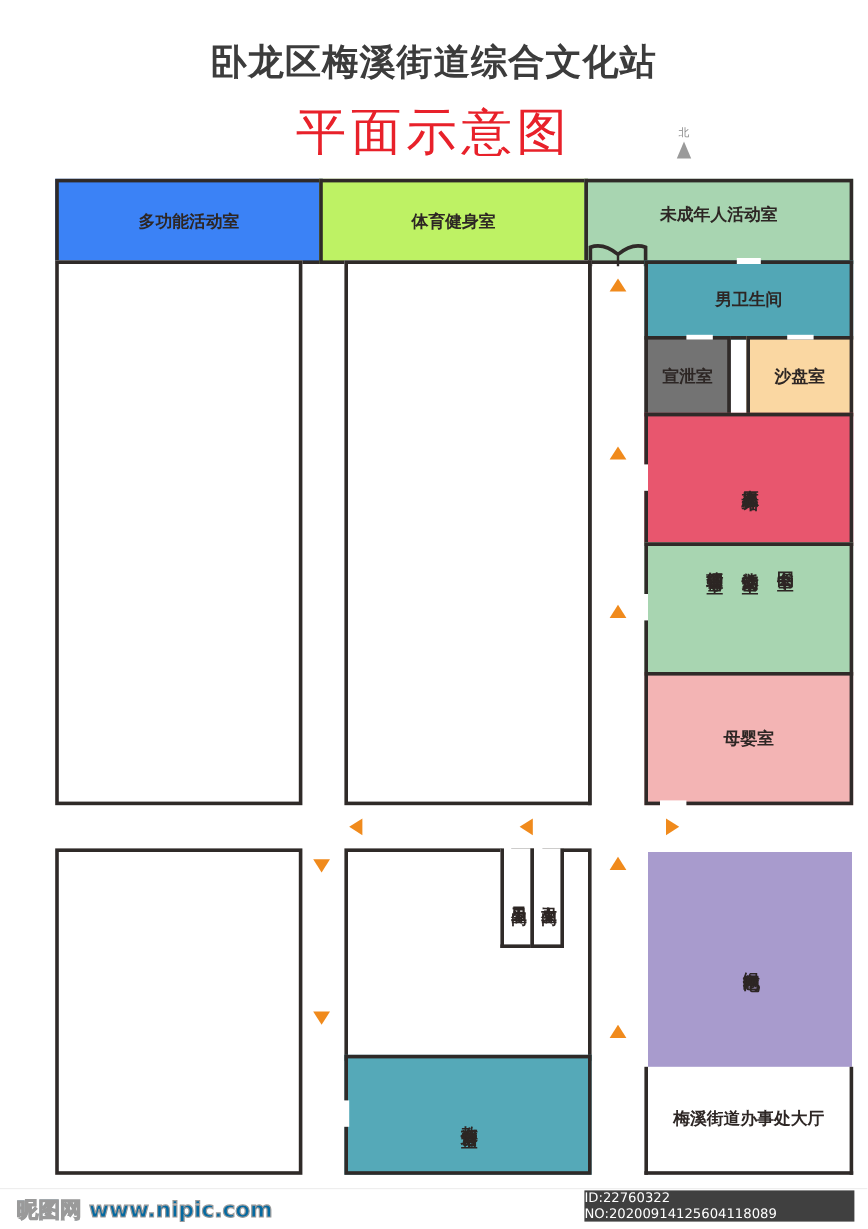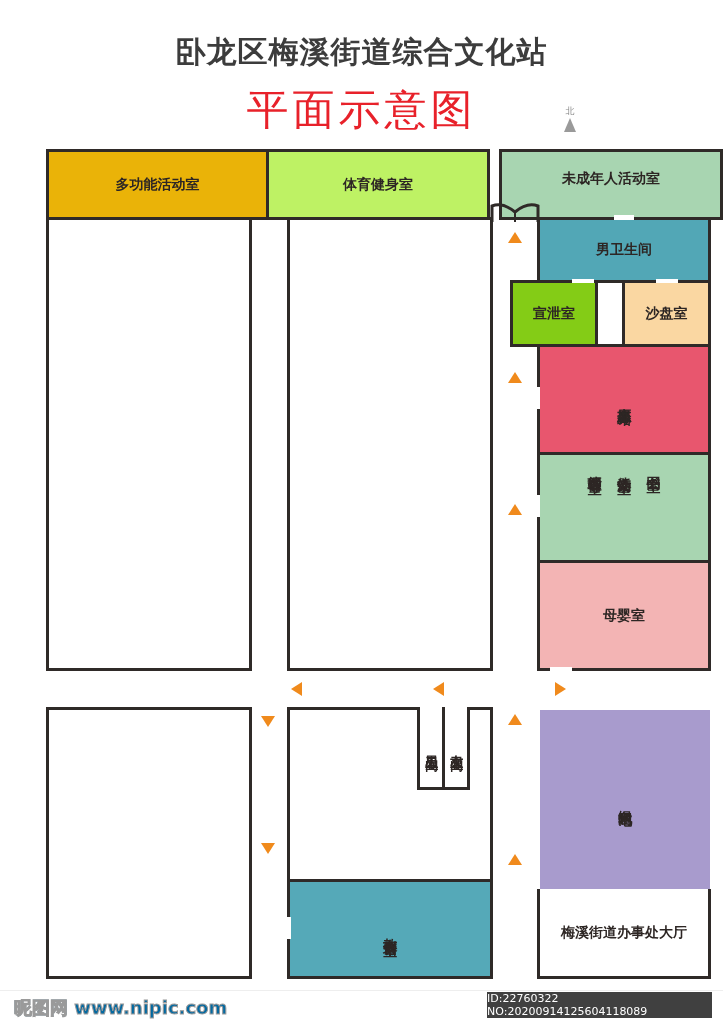--- a/index.html
+++ b/index.html
@@ -26,47 +26,47 @@
 </head>
 <body>
 
 <div class="abs title">卧龙区梅溪街道综合文化站</div>
 <div class="abs subtitle">平面示意图</div>
 <div class="abs north">
   <div class="lbl">北</div>
   <div class="arr"></div>
 </div>
 
-<div class="abs room" style="left:46px;top:149px;width:223px;height:71px;background:#eab308;">
+<div class="abs room" style="left:46px;top:149px;width:223px;height:71px;background:#3b82f6;">
   <span>多功能活动室</span>
 </div>
 <div class="abs room" style="left:266px;top:149px;width:224px;height:71px;background:#bef264;">
   <span>体育健身室</span>
 </div>
-<div class="abs room" style="left:487px;top:149px;width:224px;height:71px;background:#a8d5b1;padding-bottom:12px;margin-left:12px;">
+<div class="abs room" style="left:487px;top:149px;width:224px;height:71px;background:#a8d5b1;padding-bottom:12px;">
   <span>未成年人活动室</span>
 </div>
 
 <div class="abs" style="left:490px;top:202px;width:50px;height:20px;">
   <svg width="50" height="20" viewBox="0 0 50 20">
     <path d="M2 20 L2 4 Q13 0 25 10 Q37 0 48 4 L48 20" fill="none" stroke="#2f2a28" stroke-width="3"></path>
     <line x1="25" y1="10" x2="25" y2="20" stroke="#2f2a28" stroke-width="2"></line>
   </svg>
 </div>
 
 <div class="abs room" style="left:46px;top:217px;width:206px;height:454px;background:#fff;"></div>
 
 <div class="abs room" style="left:287px;top:217px;width:206px;height:454px;background:#fff;"></div>
 
 <div class="abs" style="left:490px;top:217px;width:3px;height:454px;background:#2f2a28;"></div>
 <div class="abs room" style="left:537px;top:217px;width:174px;height:66px;background:#52a7b6;">
   <span>男卫生间</span>
 </div>
 <div class="abs gap" style="left:614px;top:215px;width:20px;height:5px;"></div>
-<div class="abs room" style="left:510px;top:280px;width:88px;height:67px;background:#84cc16;">
+<div class="abs room" style="left:537px;top:280px;width:72px;height:67px;background:#737373;">
   <span>宣泄室</span>
 </div>
 <div class="abs room" style="left:622px;top:280px;width:89px;height:67px;background:#fad7a2;">
   <span>沙盘室</span>
 </div>
 <div class="abs gap" style="left:572px;top:279px;width:22px;height:4px;"></div>
 <div class="abs gap" style="left:656px;top:279px;width:22px;height:4px;"></div>
 <div class="abs room" style="left:537px;top:344px;width:174px;height:111px;background:#e8566e;">
   <span class="vtext">志愿服务站</span>
 </div>

